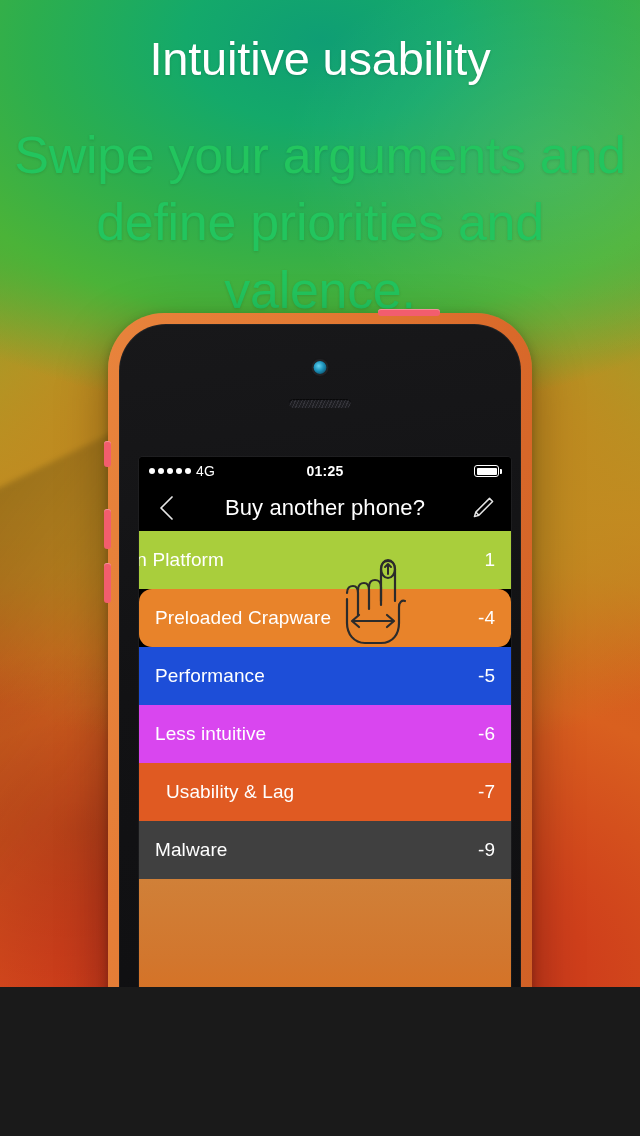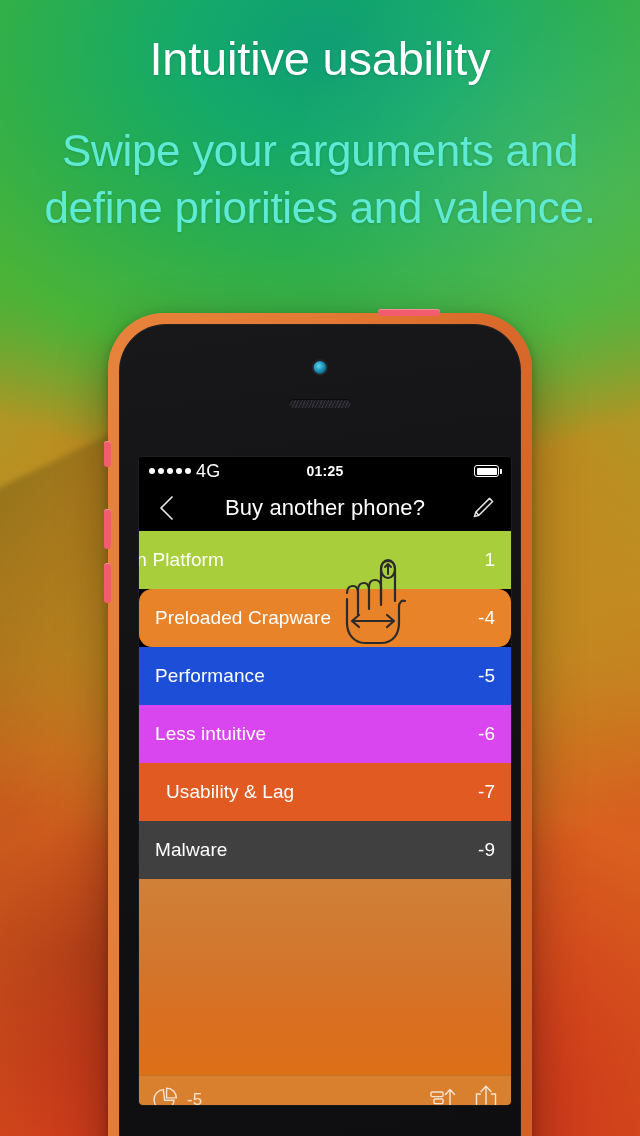--- a/index.html
+++ b/index.html
@@ -3,21 +3,21 @@
 <meta charset="utf-8">
 <style>
   html,body{margin:0;padding:0;}
   body{
     width:640px;height:1136px;overflow:hidden;position:relative;
     font-family:"Liberation Sans","DejaVu Sans",sans-serif;
     background:#1a1a1a;
   }
 
   
-  #stage{position:absolute;inset:0;width:640px;height:1136px;overflow:hidden;}
+  #stage{position:absolute;inset:0;width:640px;height:987px;overflow:hidden;}
   .bg-base{
     position:absolute;inset:0;
     background:
       radial-gradient(ellipse 150% 62% at 50% 4%, #0f9e74 0%, #14a96a 14%, #2cae4e 30%, #4bb338 46%, rgba(75,179,56,0) 62%),
       radial-gradient(ellipse 120% 45% at 50% 46%, #b39a22 0%, #c08a20 30%, rgba(192,138,32,0) 70%),
       radial-gradient(ellipse 140% 55% at 50% 100%, #c2251c 0%, #cf3f1b 30%, #d9601f 58%, rgba(217,96,31,0) 82%),
       linear-gradient(180deg,#14a069 0%,#3fae3c 22%,#9aa72a 38%,#c78c22 52%,#cf6a1e 68%,#c93a1b 86%,#b81f19 100%);
   }
   .bg-sheen{
     position:absolute;inset:0;
@@ -33,21 +33,21 @@
     filter:blur(3px);
   }
 
   
   .headline-wrap{position:absolute;left:0;right:0;top:34px;text-align:center;pointer-events:none;}
   .h1{
     color:#fff;font-weight:400;font-size:47px;line-height:1.06;
     letter-spacing:-.2px;text-shadow:0 1px 3px rgba(0,0,0,.14);
   }
   .h2{
-    margin-top:38px;color:#5eead4;font-weight:300;font-size:44px;line-height:1.30;
+    margin-top:38px;color:#22c55e;font-weight:300;font-size:52px;line-height:1.30;
     letter-spacing:-.3px;text-shadow:0 1px 3px rgba(0,0,0,.12);
   }
   .h2 span{display:block;}
 
   
   #phone{
     position:absolute;left:108px;top:313px;width:424px;height:900px;
     border-radius:56px;
     background:linear-gradient(100deg,#e8833c 0%,#e37a33 35%,#d9692a 70%,#cf5f25 100%);
     box-shadow:0 16px 50px rgba(0,0,0,.34), 0 3px 10px rgba(0,0,0,.25);
@@ -84,21 +84,21 @@
     border-radius:4px;overflow:hidden;background:#000;
     box-shadow:0 0 0 1px rgba(255,255,255,.04);
   }
   .statusbar{
     height:28px;background:#000;color:#fff;position:relative;
     display:flex;align-items:center;
   }
   .sb-left{position:absolute;left:10px;display:flex;align-items:center;gap:5px;}
   .dots{display:flex;gap:3px;}
   .dots i{width:6px;height:6px;border-radius:50%;background:#fff;display:block;}
-  .sb-carrier{font-size:18px;font-weight:400;letter-spacing:.2px;}
+  .sb-carrier{font-size:14px;font-weight:400;letter-spacing:.2px;}
   .sb-time{position:absolute;left:0;right:0;text-align:center;font-size:14px;font-weight:700;letter-spacing:.2px;}
   .sb-right{position:absolute;right:9px;display:flex;align-items:center;}
   .batt{width:25px;height:12px;border:1.5px solid #fff;border-radius:3px;padding:1.5px;box-sizing:border-box;}
   .batt i{display:block;width:100%;height:100%;background:#fff;border-radius:1px;}
   .batt-tip{width:2px;height:5px;background:#fff;margin-left:1px;border-radius:0 1px 1px 0;}
 
   .navbar{
     height:46px;background:#000;position:relative;display:flex;align-items:center;
   }
   .nav-title{position:absolute;left:0;right:0;text-align:center;color:#ffffff;font-size:22px;font-weight:300;letter-spacing:.1px;}

